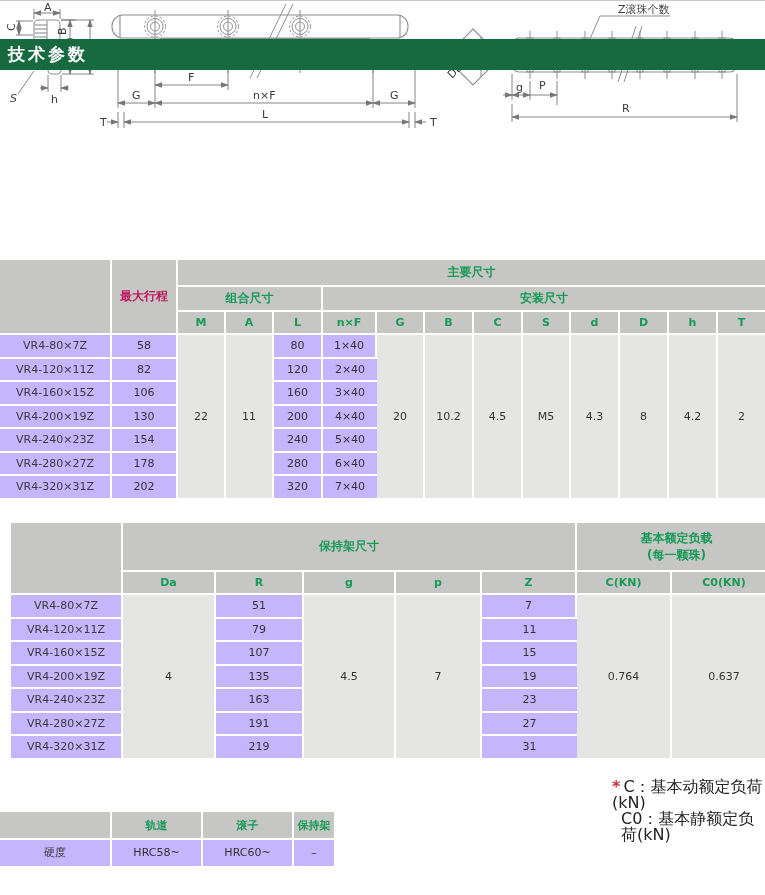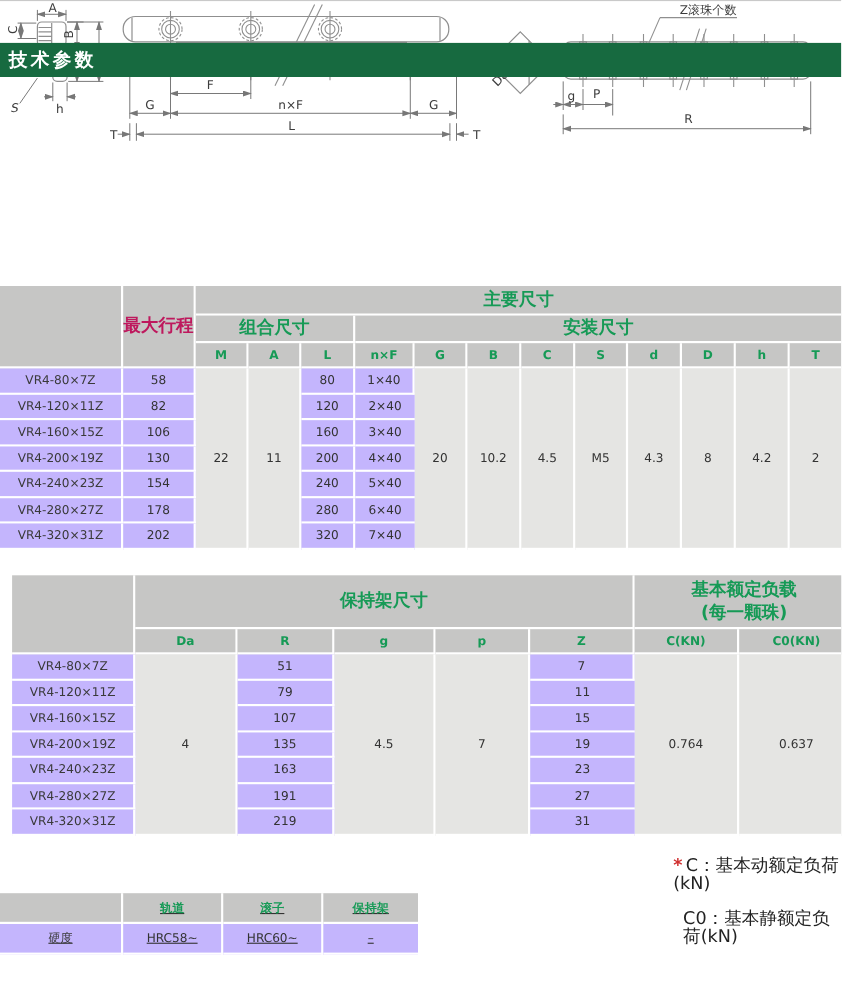--- a/index.html
+++ b/index.html
@@ -10,32 +10,32 @@
   #rule{position:absolute;left:0;top:199;width:765px;height:1px;background:#c9c9c9;}
   #titlebar{position:absolute;left:0;top:206;width:765px;height:31px;background:#176a40;
             color:#fff;font-size:17px;font-weight:bold;letter-spacing:3px;
             display:flex;align-items:center;padding-left:8px;box-sizing:border-box;margin-top:39px;}
   table.t{border-collapse:separate;border-spacing:0;table-layout:fixed;position:absolute;left:0;}
   .t th,.t td{border-right:2px solid #fff;border-bottom:2px solid #fff;text-align:center;
               vertical-align:middle;font-size:11px;padding:0;overflow:hidden;}
   .t tr>*:last-child{border-right:none;}
   .hdr th{background:#c6c6c5;color:#169a56;font-weight:bold;}
   .hdr th.dark{color:#be185d;}
-  .hdr th.grp{font-size:16px;}
+  .hdr th.grp{font-size:12px;}
   .t td{background:#e5e5e3;height:21.5px;color:#333;}
   .t td.lite{background:#c4b5fd;}
   .t td.model{color:#3a3a3a;}
   #t1{top:260px;width:765px;}
   #t2{top:523px;width:765px;margin-left:11px;}
-  #t3{top:812px;width:380px;text-decoration:underline;}
+  #t3{top:812px;width:334px;}
   #t3 th{height:26px;}
   #t3 td{height:25.5px;}
   #notes{position:absolute;left:612px;top:779px;font-size:16px;line-height:16px;color:#222;text-align:left;}
   #notes .star{color:#d03030;font-weight:bold;margin-right:3px;}
-  #notes .l2{padding-left:9px;margin-top:16px;}
+  #notes .l2{padding-left:9px;}
 </style>
 </head>
 <body>
 
 <div id="page">
 
   <svg class="diagram" style="left:4px;top:2px" width="102" height="118" viewBox="0 0 102 118">
     <defs>
       <marker id="a1" markerWidth="9" markerHeight="7" refX="8" refY="3" orient="auto-start-reverse">
         <path d="M0,0 L9,3 L0,6 z" fill="#777"></path>

